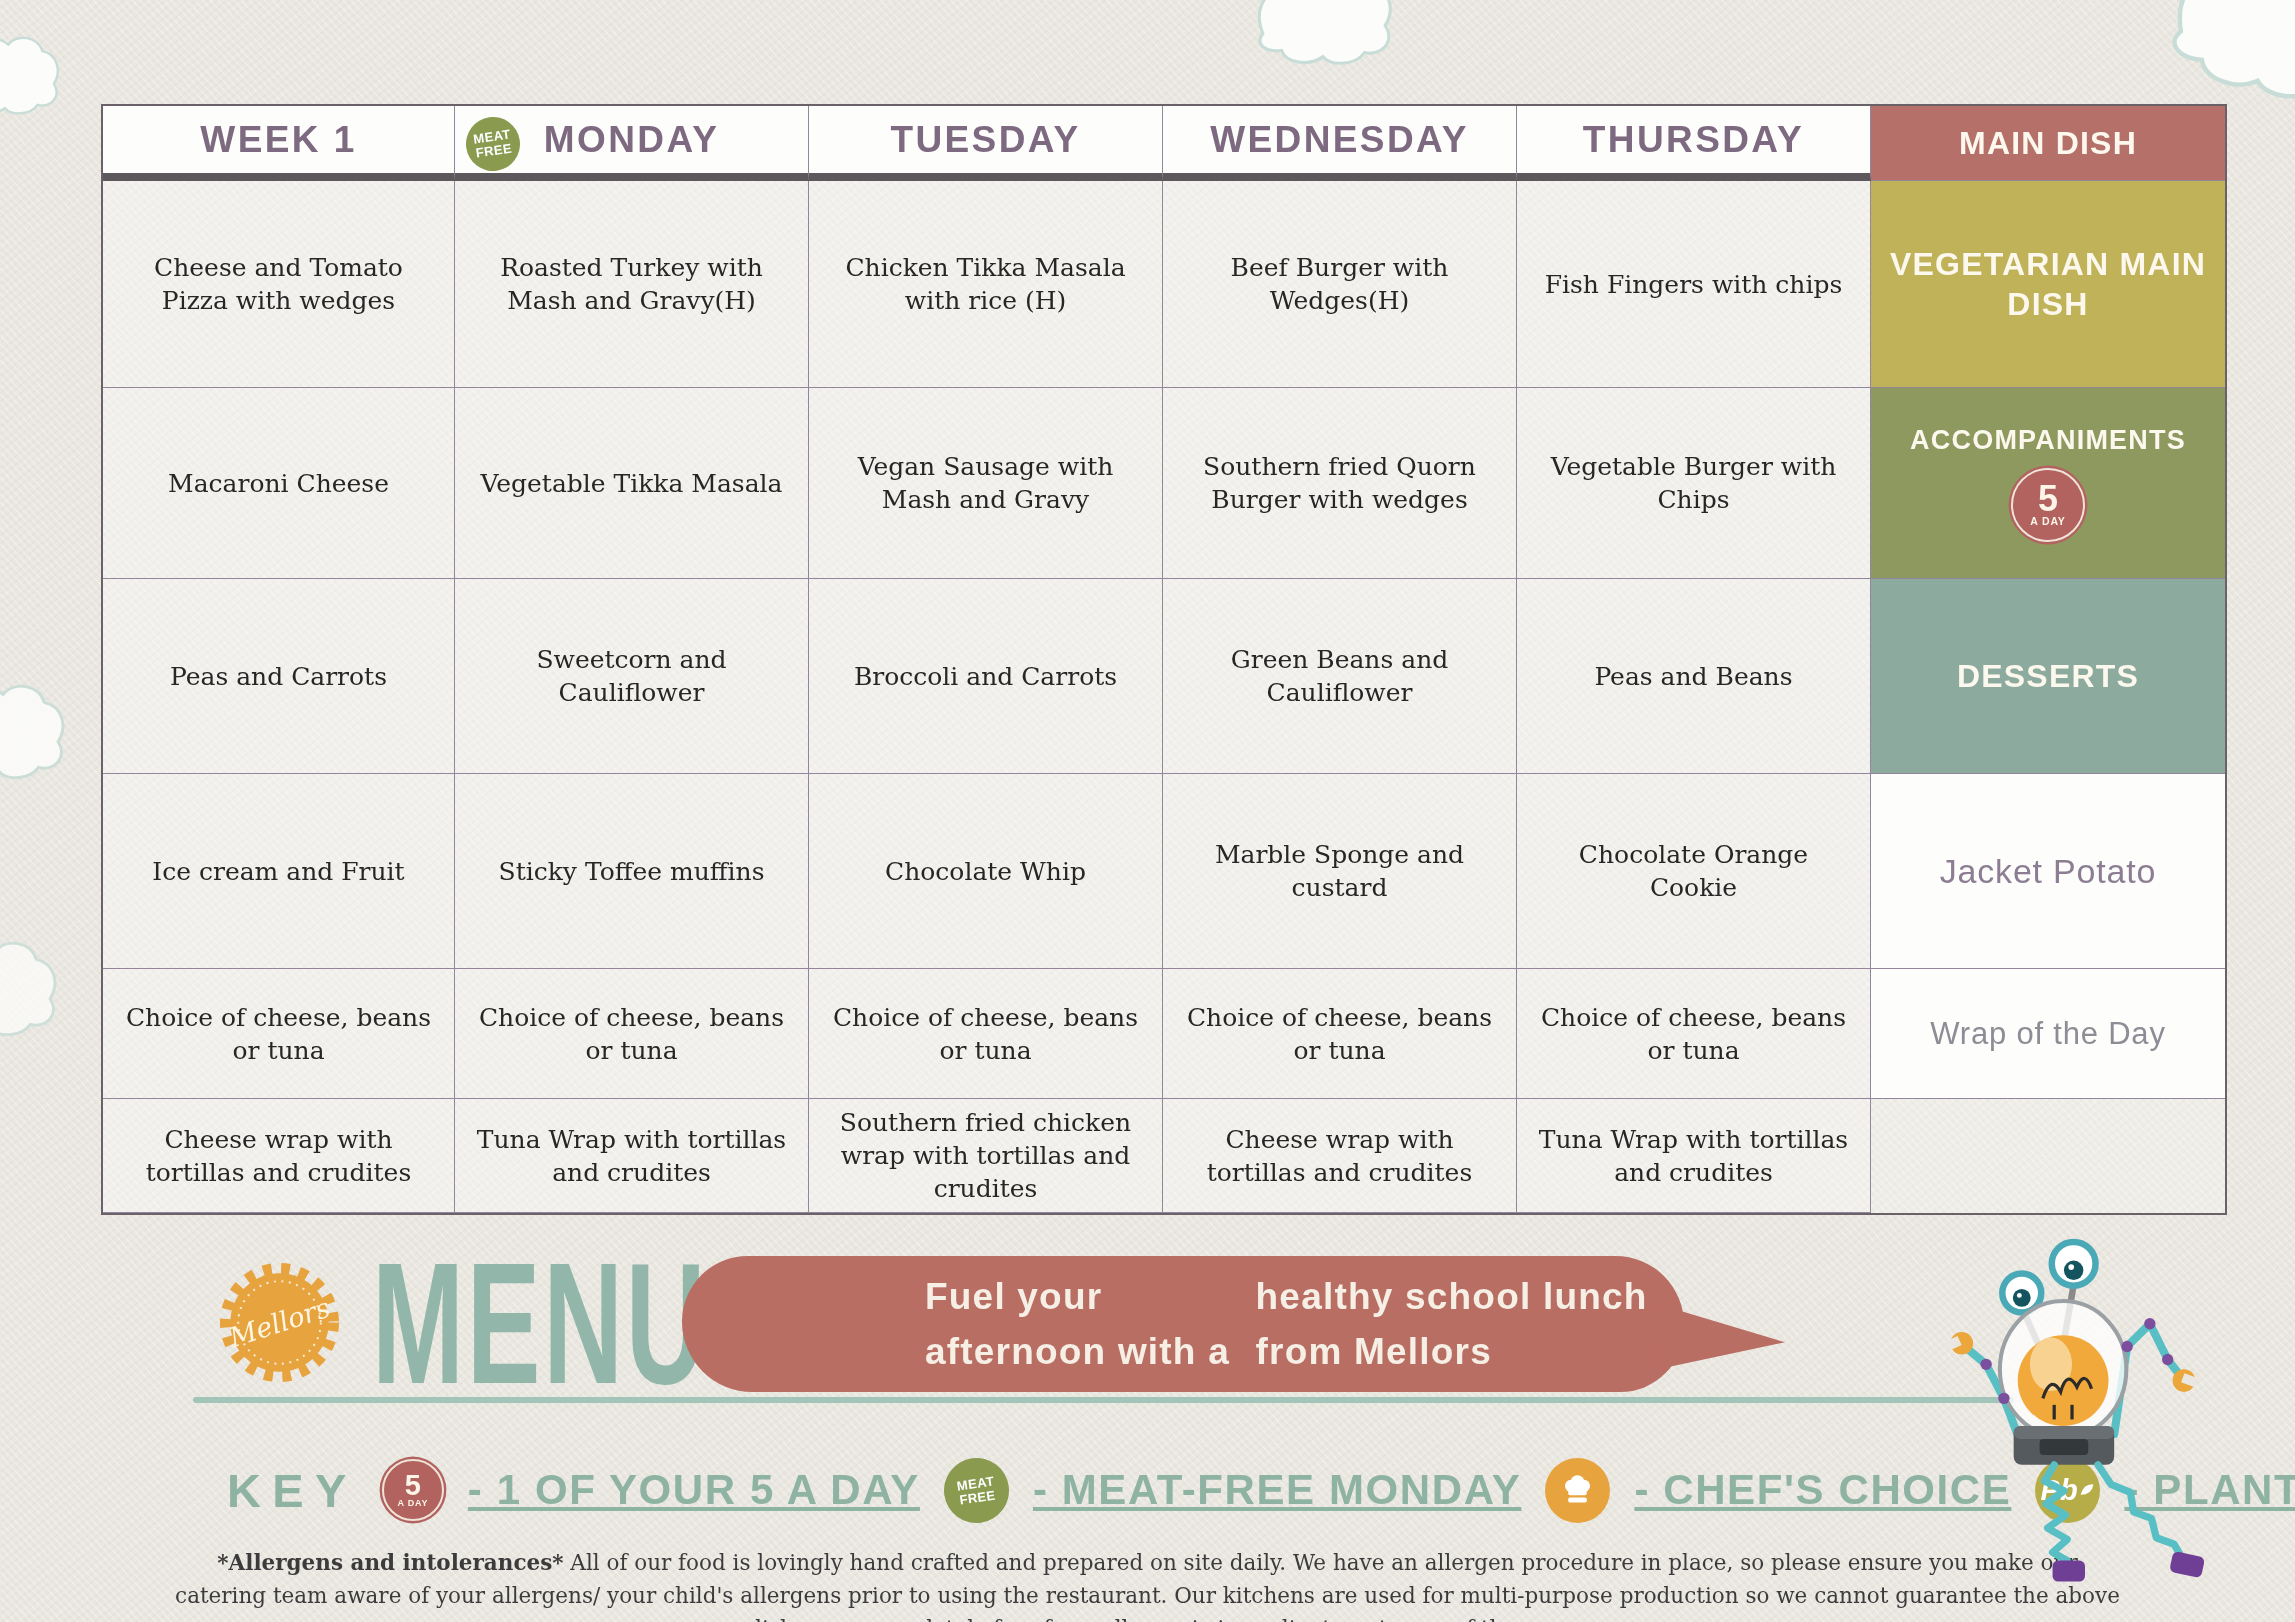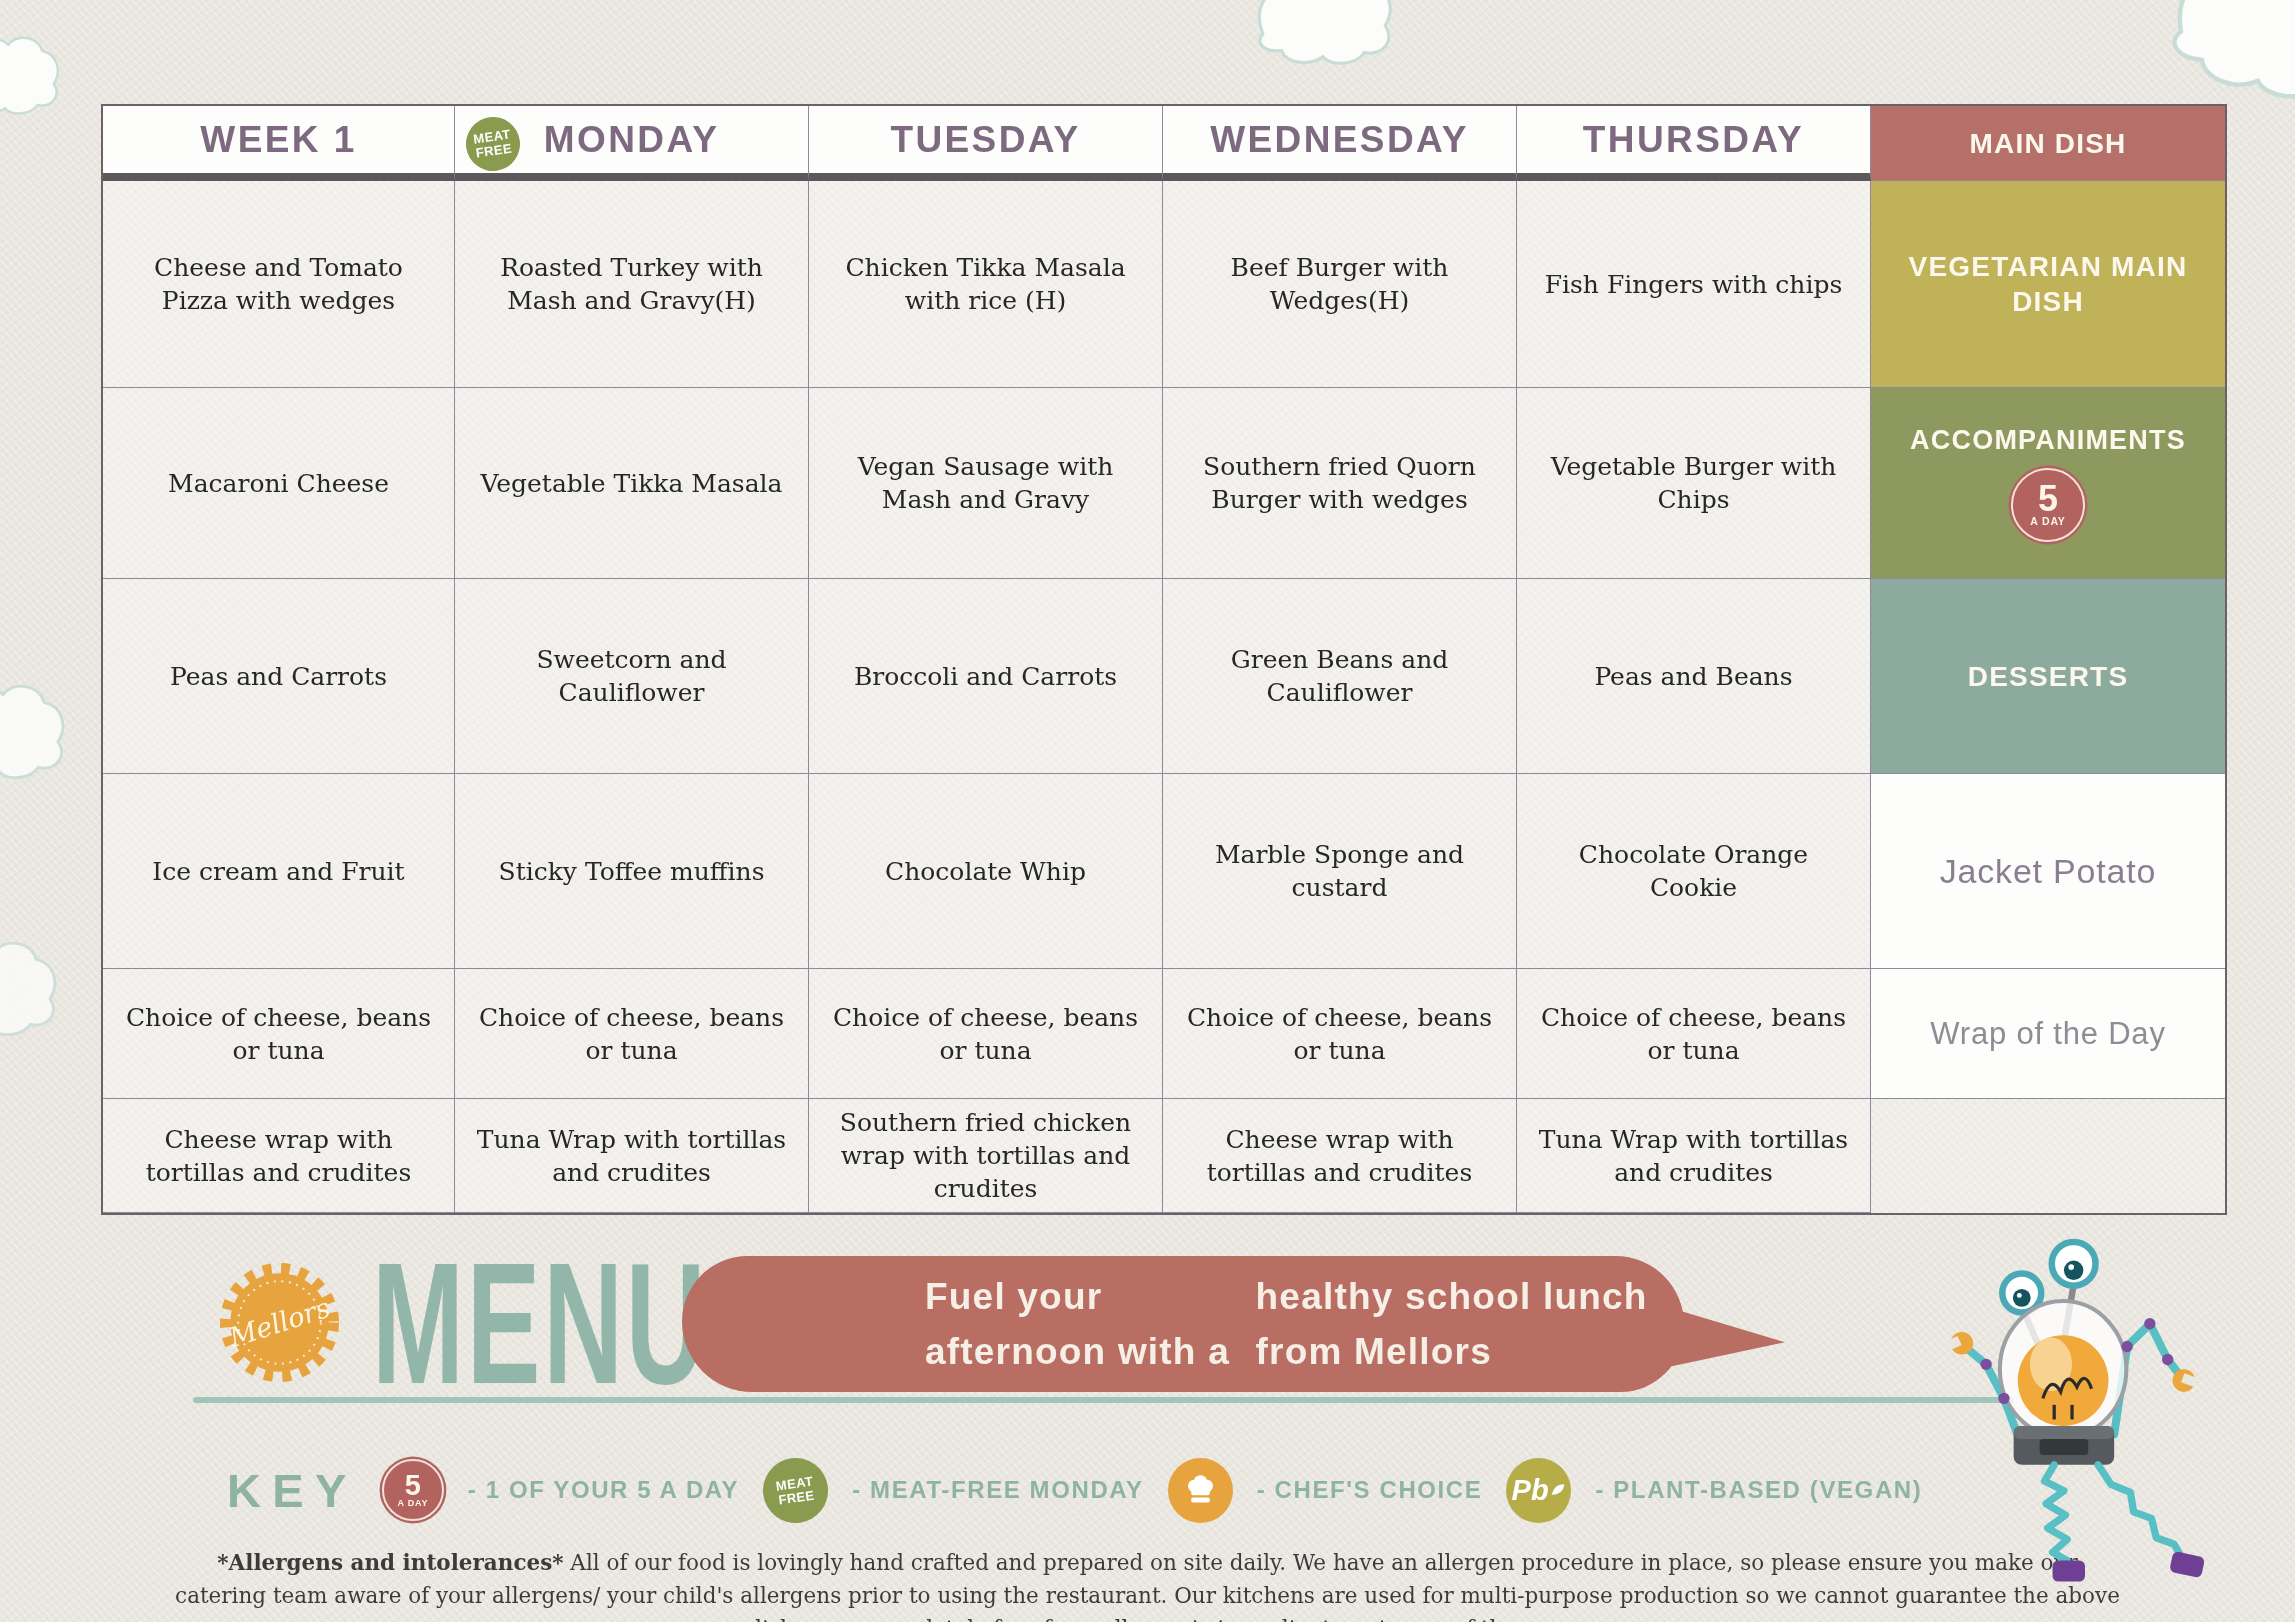--- a/index.html
+++ b/index.html
@@ -15,21 +15,21 @@
   .menu-table{position:absolute;left:101px;top:104px;width:2122px;
     display:grid;grid-template-columns:352px repeat(5,1fr);
     grid-template-rows:75px 207px 191px 195px 195px 130px 114px;
     border:2.4px solid #6b6169;background:rgba(255,255,255,.25);}
   .cell{box-sizing:border-box;border-right:1.6px solid #93869b;border-bottom:1.6px solid #93869b;
     display:flex;flex-direction:column;align-items:center;justify-content:center;text-align:center;}
   .menu-table .cell:nth-child(6n){border-right:none;}
   .hdr{background:#fdfdfc;border-bottom:8px solid #5c585c;position:relative;flex-direction:row;}
   .hdr-label{font-size:37px;font-weight:bold;letter-spacing:2.4px;color:#7e6a80;}
   .food{font-family:"DejaVu Serif",serif;font-size:25px;color:#262626;line-height:1.32;padding:0 21px;background:rgba(255,255,255,.18);}
-  .rowlab{color:#fdf8ee;font-weight:bold;font-size:28px;letter-spacing:1.2px;line-height:1.25;padding:0 4px;}
+  .rowlab{color:#fdf8ee;font-weight:bold;font-size:32px;letter-spacing:1.2px;line-height:1.25;padding:0 4px;}
   .c-red{background:#b5706a;}
   .c-yellow{background:#c0b258;}
   .c-olive{background:#8e9960;}
   .c-sage{background:#8caa9d;}
   .c-white{background:#fdfdfc;}
   .jacket-label{font-size:34px;color:#8c7d92;letter-spacing:0.8px;text-align:center;}
   .wrap-label{font-size:31px;color:#8d8d96;letter-spacing:0.8px;}
   
   .mf-badge{width:54px;height:54px;border-radius:50%;background:#8a9b50;display:flex;flex-direction:column;
     align-items:center;justify-content:center;transform:rotate(-8deg);flex:none;}
@@ -48,21 +48,21 @@
   .teal-rule{position:absolute;left:193px;top:1397px;width:1821px;height:5.7px;background:#a3c4b8;border-radius:3.2px;}
   .bubble{position:absolute;left:682px;top:1256px;width:1002px;height:136px;background:#b96e63;
     border-radius:70px 73px 68px 75px;}
   .bubble-tail{position:absolute;left:1655px;top:1297px;width:130px;height:78px;background:#b96e63;
     clip-path:polygon(0 8%,100% 58%,4% 92%);}
   .bubble-text{position:absolute;inset:0;display:flex;flex-direction:row;align-items:center;justify-content:flex-end;
     padding-left:243px;color:#f6efe6;font-weight:bold;font-size:37px;letter-spacing:1.2px;line-height:1.5;}
   
   .key-row{position:absolute;left:227px;top:1443px;height:94px;display:flex;align-items:center;gap:24px;}
   .key-label{font-size:47px;font-weight:bold;letter-spacing:11.4px;color:#8fb3a3;}
-  .key-text{font-size:24px;font-weight:bold;letter-spacing:1.6px;color:#8fb3a3;white-space:nowrap;}
+  .key-text{font-size:42px;font-weight:bold;letter-spacing:1.6px;color:#8fb3a3;white-space:nowrap;text-decoration:underline;}
   .key-row .fad-badge{width:58px;height:58px;}
   .key-row .fad-badge .n{font-size:29px;}
   .key-row .fad-badge .c{font-size:9px;}
   .key-row .mf-badge{width:65px;height:65px;}
   .chef-badge{width:65px;height:65px;border-radius:50%;background:#e7a43e;display:flex;align-items:center;justify-content:center;flex:none;}
   .pb-badge{width:65px;height:65px;border-radius:50%;background:#b6ad49;display:flex;align-items:center;justify-content:center;flex:none;gap:1.6px;}
   .pb-badge .t{color:#fff;font-weight:bold;font-size:29px;font-style:italic;}
   
   .allergens{position:absolute;left:174px;top:1524px;width:1947px;text-align:center;
     font-family:"DejaVu Serif",serif;font-size:21.5px;color:#3b3b3b;line-height:1.55;}

